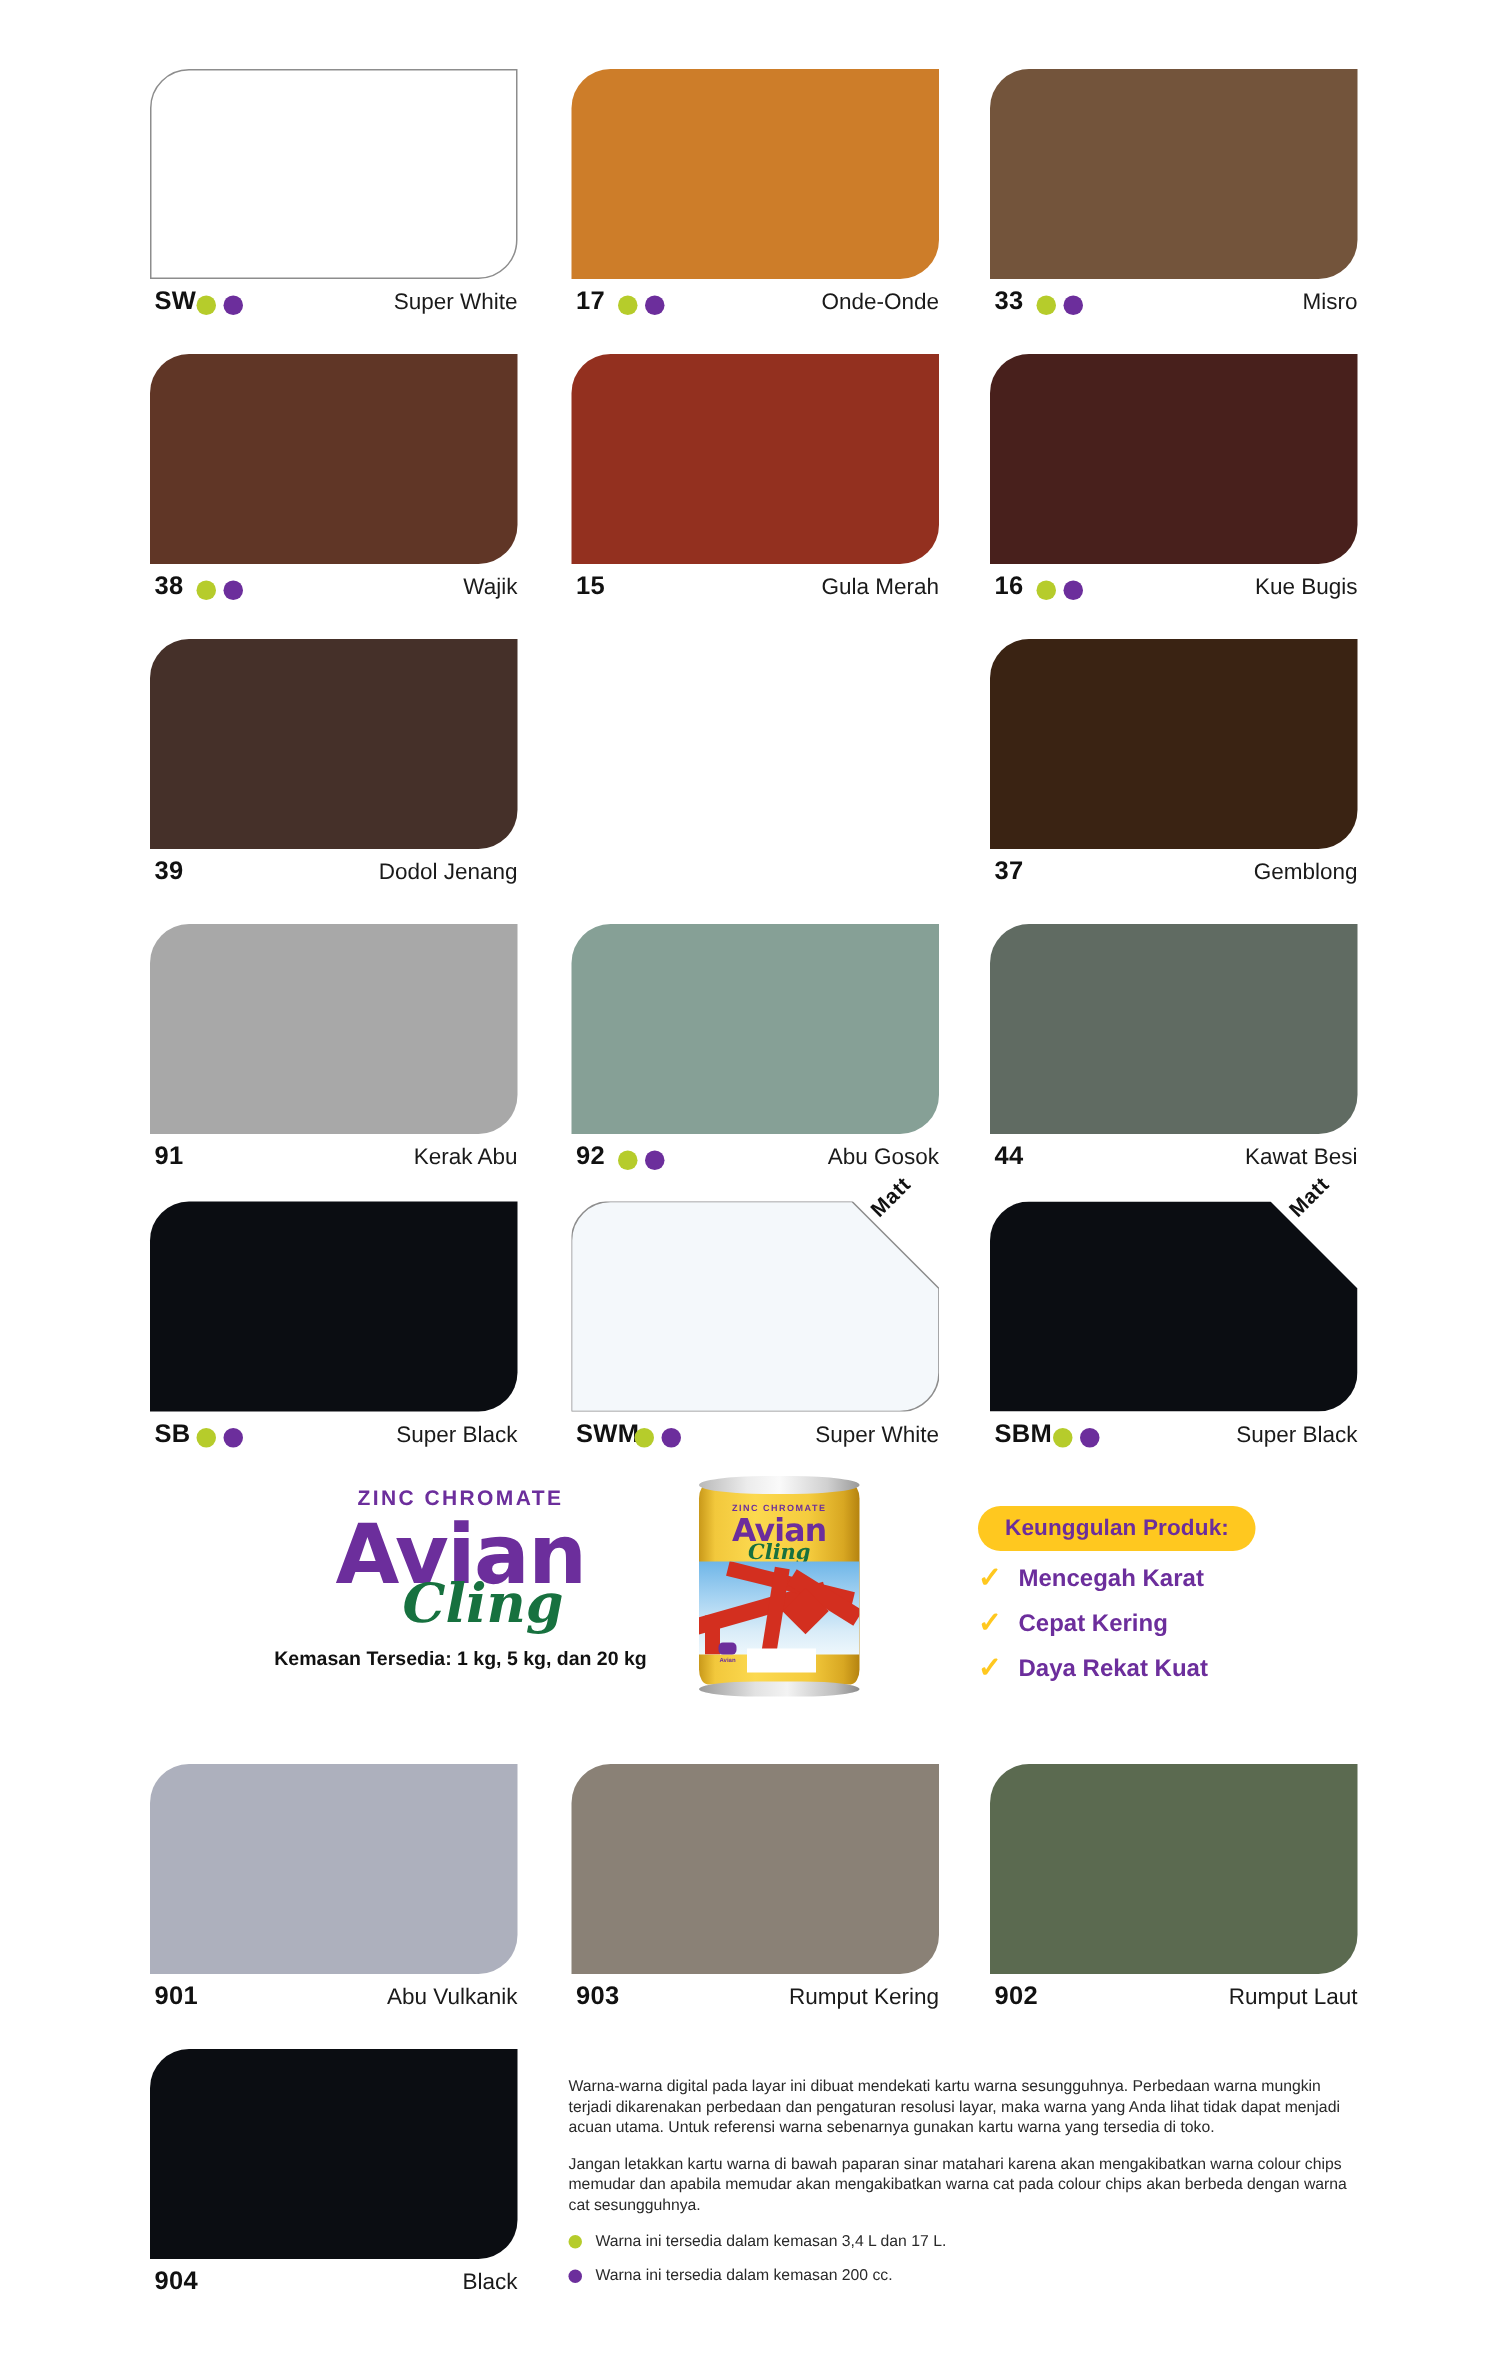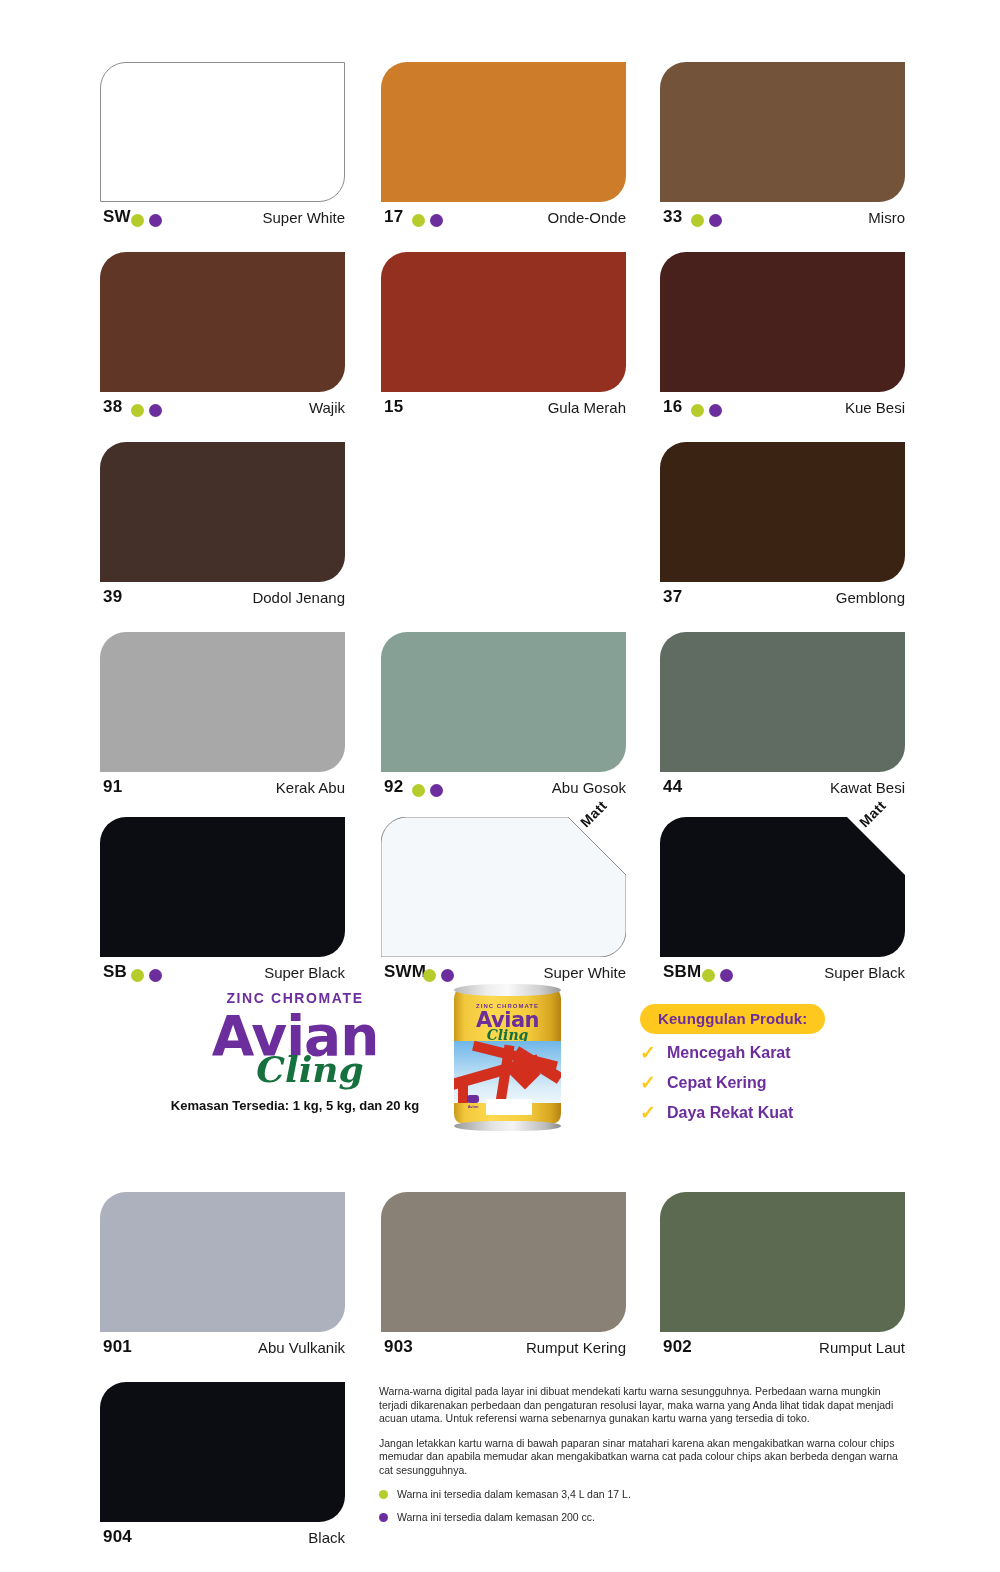--- a/index.html
+++ b/index.html
@@ -5,21 +5,21 @@
   html,body{margin:0;padding:0;}
   body{
     width:1000px;height:1572px;background:#ffffff;
     font-family:"Liberation Sans", sans-serif;
     position:relative;overflow:hidden;
   }
   .sheet{position:absolute;left:0;top:0;width:1000px;height:1572px;}
 
   
   .grid-row{position:absolute;left:0;width:1000px;height:190px;}
-  .cell{position:absolute;top:16px;width:270px;height:190px;padding-left:48px;}
+  .cell{position:absolute;top:0;width:270px;height:190px;padding-left:48px;}
   .cell.c0{left:100px;}
   .cell.c1{left:381px;}
   .cell.c2{left:660px;}
 
   .chip{
     position:absolute;left:0;top:6px;width:245px;height:140px;
     border-top-left-radius:26px;border-bottom-right-radius:26px;
     border-top-right-radius:0;border-bottom-left-radius:0;
   }
   .chip.outlined{border:1px solid #8d8d8d;box-sizing:border-box;}
@@ -46,21 +46,21 @@
     vertical-align:middle;margin-right:5px;
   }
   .dot.green{background:#b6cc2b;}
   .dot.purple{background:#6c2e9c;}
   .cname{
     position:absolute;right:0;top:1px;font-size:15px;color:#1a1a1a;
     line-height:21px;white-space:nowrap;
   }
 
   
-  .brand{position:absolute;left:0;top:980px;width:903px;height:180px;}
+  .brand{position:absolute;left:12px;top:980px;width:903px;height:180px;}
 
   .logo-block{position:absolute;left:160px;top:10px;width:270px;text-align:center;}
   .zinc{
     font-size:14px;font-weight:bold;color:#6c2e9c;letter-spacing:1.6px;
     line-height:16px;
   }
   .avian{
     font-size:55px;font-weight:bold;color:#6c2e9c;line-height:56px;
     letter-spacing:-1px;margin-top:2px;font-family:"DejaVu Sans", sans-serif;
   }
@@ -210,21 +210,21 @@
             <div class="code">15</div>
             <div class="dots" style="left: 31px;"></div>
             <div class="cname">Gula Merah</div>
           </div>
         </div>
         <div class="cell c2">
           <div class="chip" style="background: rgb(72, 32, 28);"></div>
           <div class="meta">
             <div class="code">16</div>
             <div class="dots" style="left: 31px;"><span class="dot green"></span><span class="dot purple"></span></div>
-            <div class="cname">Kue Besi</div>
+            <div class="cname">Kue Bugis</div>
           </div>
         </div>
       </div>
       <div class="grid-row" style="top: 420px;">
         <div class="cell c0">
           <div class="chip" style="background: rgb(69, 48, 41);"></div>
           <div class="meta">
             <div class="code">39</div>
             <div class="dots" style="left: 31px;"></div>
             <div class="cname">Dodol Jenang</div>

